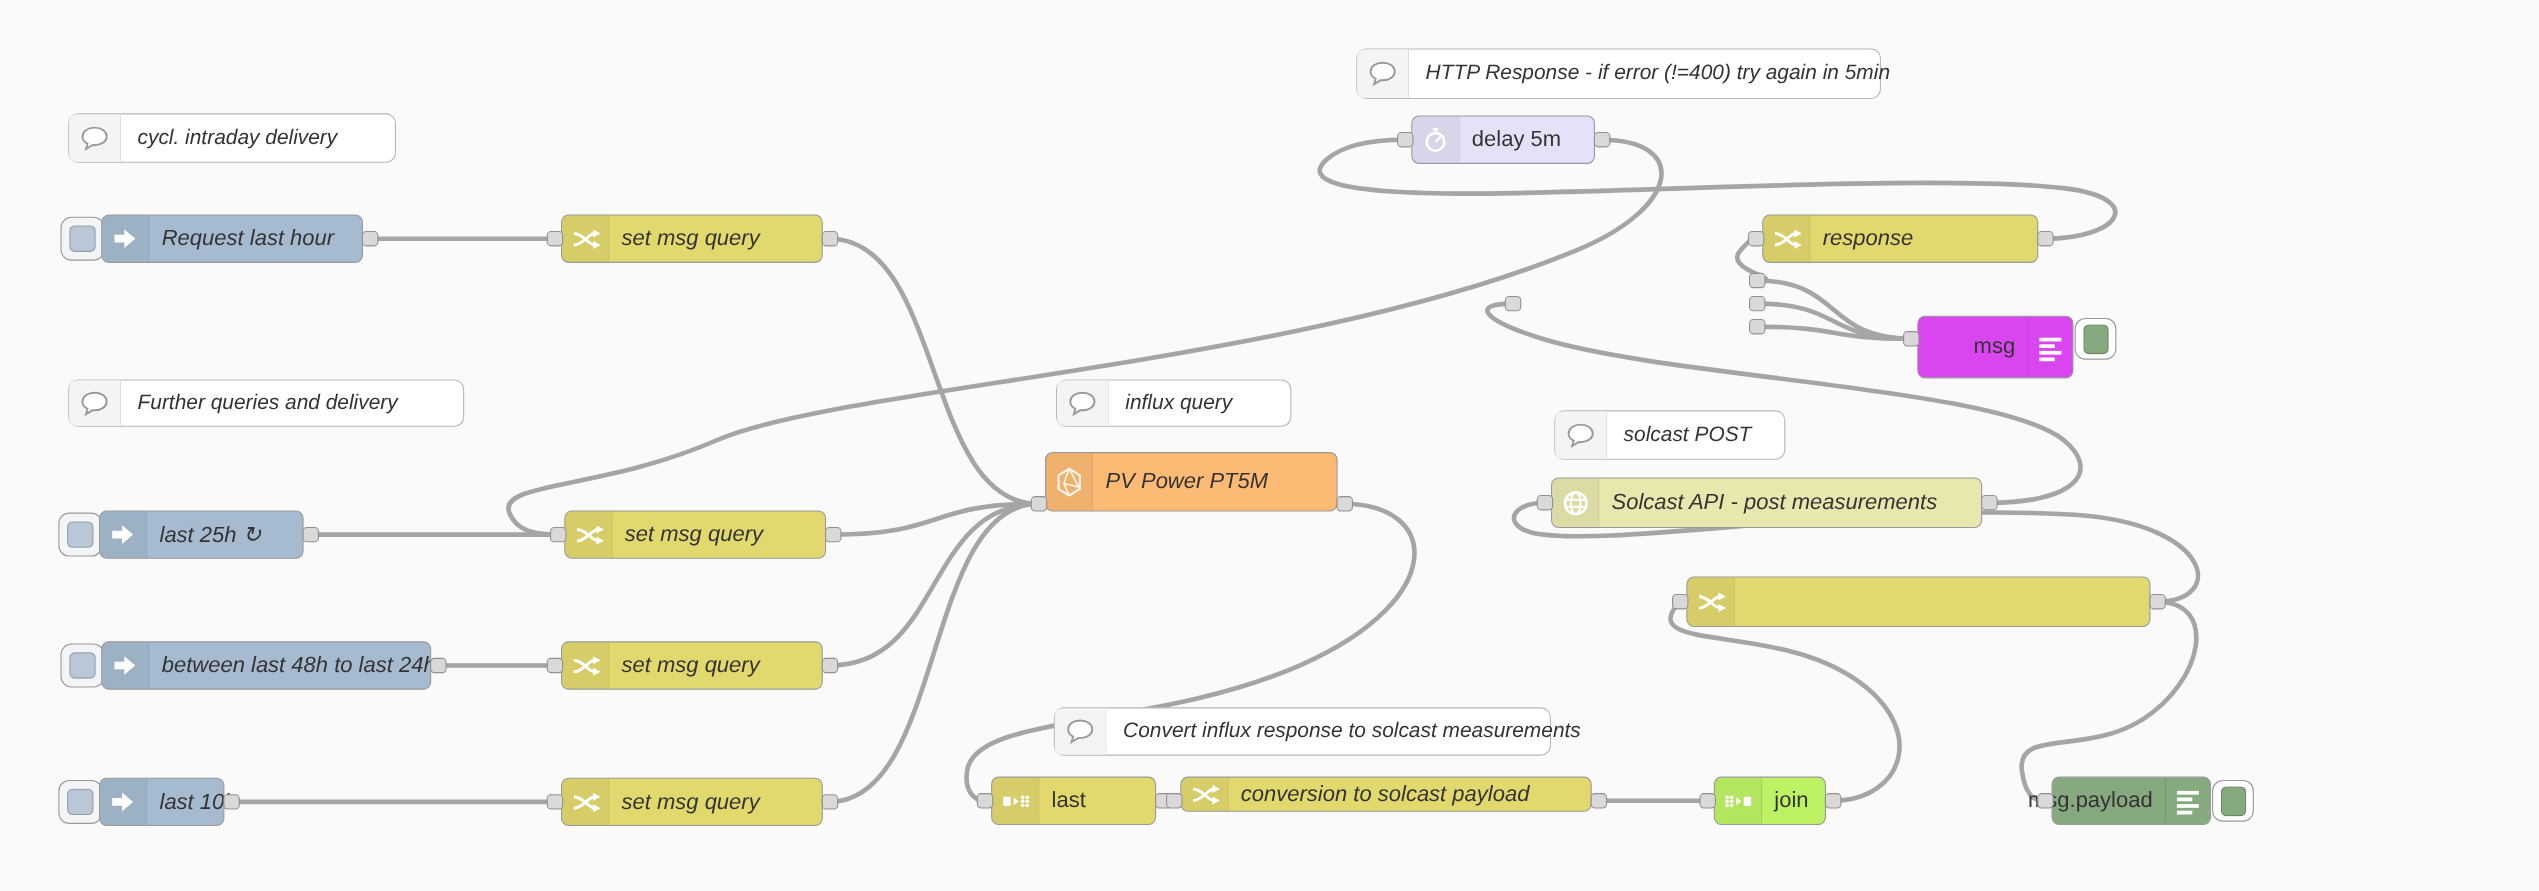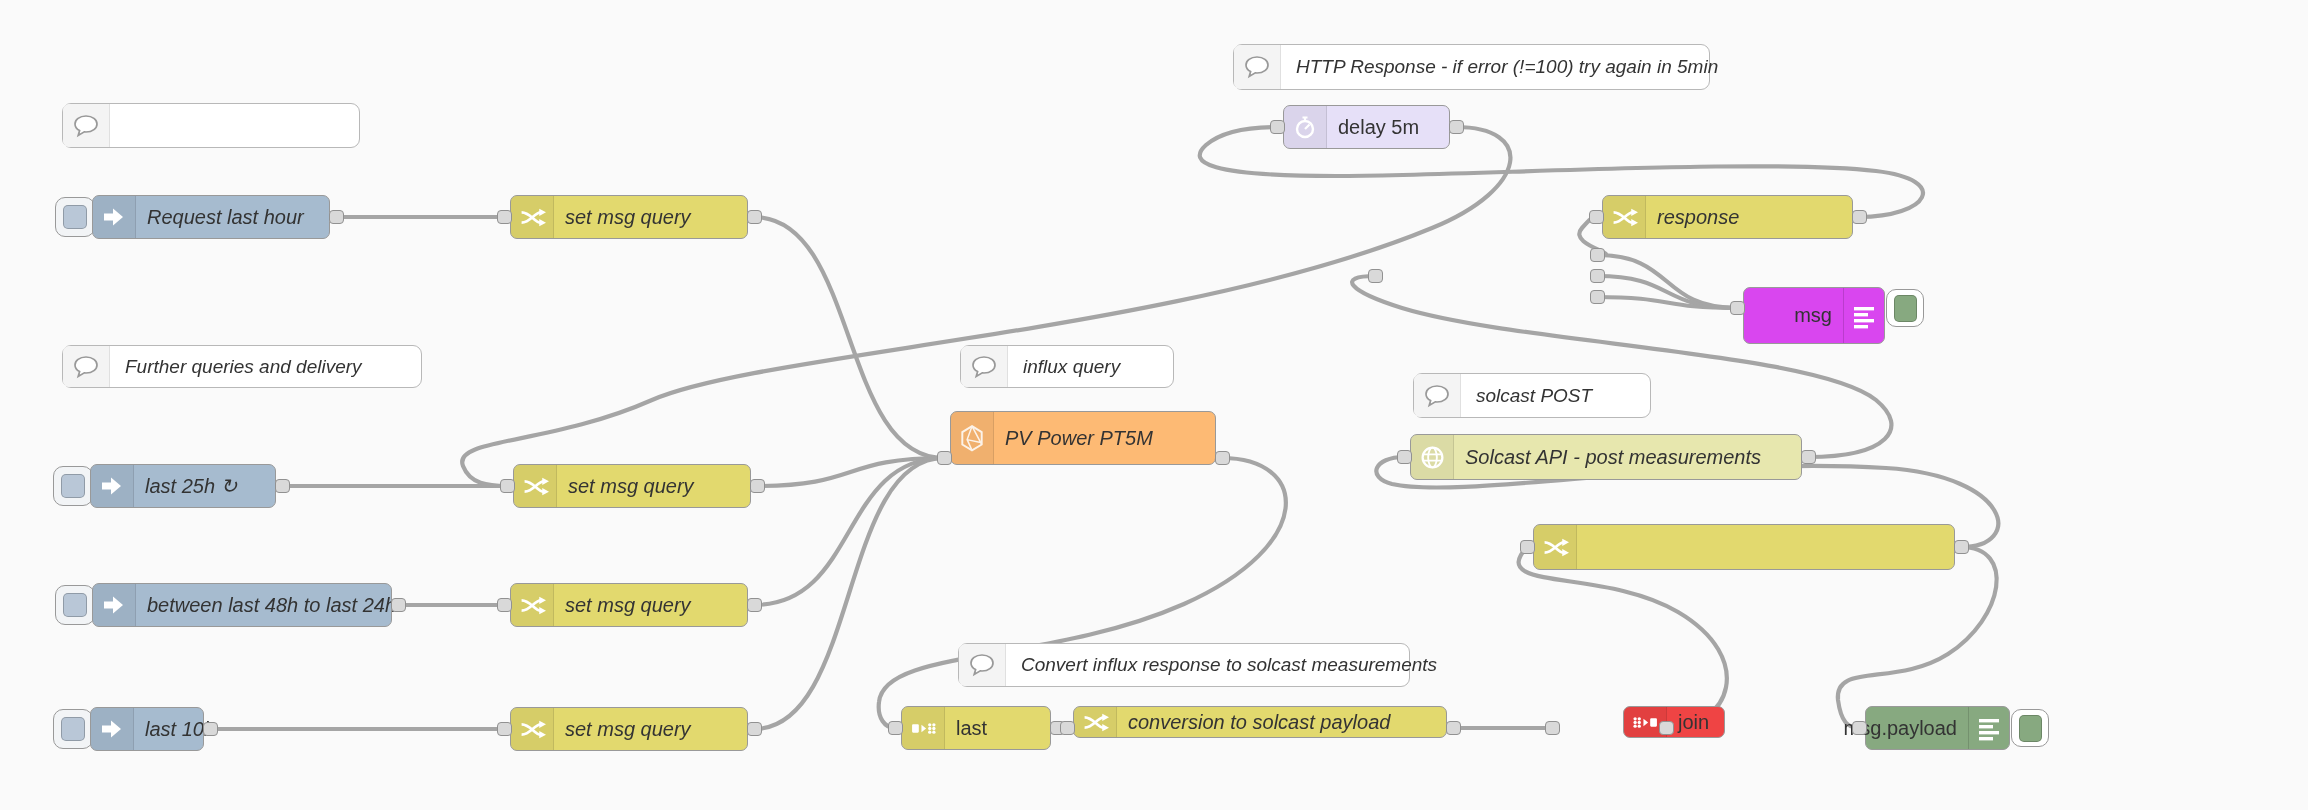--- a/index.html
+++ b/index.html
@@ -52,46 +52,47 @@
       <path d="M1597,297 C1674,297 1660,308 1737,308" fill="none" stroke="#a5a5a5" stroke-width="4.2" stroke-linecap="round"></path>
       <path d="M1859,217 C1928,217 1952,180 1876,171 C1760,158 1470,176 1336,176 C1210,176 1186,163 1206,145 C1222,131 1250,127 1277,127" fill="none" stroke="#a5a5a5" stroke-width="4.2" stroke-linecap="round"></path>
       <path d="M1456,127 C1534,127 1530,188 1432,228 C1180,332 762,352 652,400 C550,445 452,438 463,466 C470,484 488,486 507,486" fill="none" stroke="#a5a5a5" stroke-width="4.2" stroke-linecap="round"></path>
     </svg>
 <div class="comment" style="left: 62px; top: 103px; width: 298px; height: 45px;">
       <div class="icon-sec">
         <svg width="30" height="30" viewBox="0 0 30 30">
           <path d="M15 5 C8.5 5 4 8.6 4 13 C4 15.8 5.8 18.2 8.6 19.6 L7.2 24.5 L13.3 20.8 C13.9 20.9 14.4 21 15 21 C21.5 21 26 17.4 26 13 C26 8.6 21.5 5 15 5 Z" stroke="#999" stroke-width="1.7" fill="#fff"></path>
         </svg>
       </div>
+      <div class="lbl">cycl. intraday delivery</div>
     </div>
     <div class="comment" style="left: 1233px; top: 44px; width: 477px; height: 46px;">
       <div class="icon-sec">
         <svg width="30" height="30" viewBox="0 0 30 30">
           <path d="M15 5 C8.5 5 4 8.6 4 13 C4 15.8 5.8 18.2 8.6 19.6 L7.2 24.5 L13.3 20.8 C13.9 20.9 14.4 21 15 21 C21.5 21 26 17.4 26 13 C26 8.6 21.5 5 15 5 Z" stroke="#999" stroke-width="1.7" fill="#fff"></path>
         </svg>
       </div>
-      <div class="lbl">HTTP Response - if error (!=100) try again in 5min</div>
+      <div class="lbl">HTTP Response - if error (!=400) try again in 5min</div>
     </div>
     <div class="comment" style="left: 62px; top: 345px; width: 360px; height: 43px;">
       <div class="icon-sec">
         <svg width="30" height="30" viewBox="0 0 30 30">
           <path d="M15 5 C8.5 5 4 8.6 4 13 C4 15.8 5.8 18.2 8.6 19.6 L7.2 24.5 L13.3 20.8 C13.9 20.9 14.4 21 15 21 C21.5 21 26 17.4 26 13 C26 8.6 21.5 5 15 5 Z" stroke="#999" stroke-width="1.7" fill="#fff"></path>
         </svg>
       </div>
       <div class="lbl">Further queries and delivery</div>
     </div>
     <div class="comment" style="left: 960px; top: 345px; width: 214px; height: 43px;">
       <div class="icon-sec">
         <svg width="30" height="30" viewBox="0 0 30 30">
           <path d="M15 5 C8.5 5 4 8.6 4 13 C4 15.8 5.8 18.2 8.6 19.6 L7.2 24.5 L13.3 20.8 C13.9 20.9 14.4 21 15 21 C21.5 21 26 17.4 26 13 C26 8.6 21.5 5 15 5 Z" stroke="#999" stroke-width="1.7" fill="#fff"></path>
         </svg>
       </div>
       <div class="lbl">influx query</div>
     </div>
-    <div class="comment" style="left: 1413px; top: 373px; width: 238px; height: 45px;">
+    <div class="comment" style="left: 1413px; top: 373px; width: 210px; height: 45px;">
       <div class="icon-sec">
         <svg width="30" height="30" viewBox="0 0 30 30">
           <path d="M15 5 C8.5 5 4 8.6 4 13 C4 15.8 5.8 18.2 8.6 19.6 L7.2 24.5 L13.3 20.8 C13.9 20.9 14.4 21 15 21 C21.5 21 26 17.4 26 13 C26 8.6 21.5 5 15 5 Z" stroke="#999" stroke-width="1.7" fill="#fff"></path>
         </svg>
       </div>
       <div class="lbl">solcast POST</div>
     </div>
     <div class="comment" style="left: 958px; top: 643px; width: 452px; height: 44px;">
       <div class="icon-sec">
         <svg width="30" height="30" viewBox="0 0 30 30">
@@ -302,21 +303,21 @@
           <path d="M2.5 8 C11 8 15 18 21 18" stroke="#fff" stroke-width="2.6" fill="none"></path>
           <path d="M19.5 14.5 L26 18 L19.5 21.5 z" fill="#fff"></path>
           <path d="M2.5 18 C11 18 15 8 21 8" stroke="#fff" stroke-width="2.6" fill="none"></path>
           <path d="M19.5 4.5 L26 8 L19.5 11.5 z" fill="#fff"></path>
         </svg>
       </div>
       <div class="lbl it">conversion to solcast payload</div>
     </div>
     <div class="port" style="left: 1059.5px; top: 721px;"></div>
     <div class="port" style="left: 1445.5px; top: 721px;"></div>
-    <div class="node" style="left: 1623px; top: 706px; width: 102px; height: 32px; background: #ef4444;">
+    <div class="node" style="left: 1558px; top: 706px; width: 102px; height: 44px; background: #bef264;">
       <div class="icon-sec">
         <svg width="27" height="27" viewBox="0 0 26 26">
           <circle cx="3" cy="9.5" r="1.6" fill="#fff"></circle>
           <circle cx="7" cy="9.5" r="1.6" fill="#fff"></circle>
           <circle cx="3" cy="13" r="1.6" fill="#fff"></circle>
           <circle cx="7" cy="13" r="1.6" fill="#fff"></circle>
           <circle cx="3" cy="16.5" r="1.6" fill="#fff"></circle>
           <circle cx="7" cy="16.5" r="1.6" fill="#fff"></circle>
           <path d="M11 9.5 L15.5 13 L11 16.5 z" fill="#fff"></path>
           <rect x="17.5" y="9" width="6.5" height="8" rx="1" fill="#fff"></rect>

